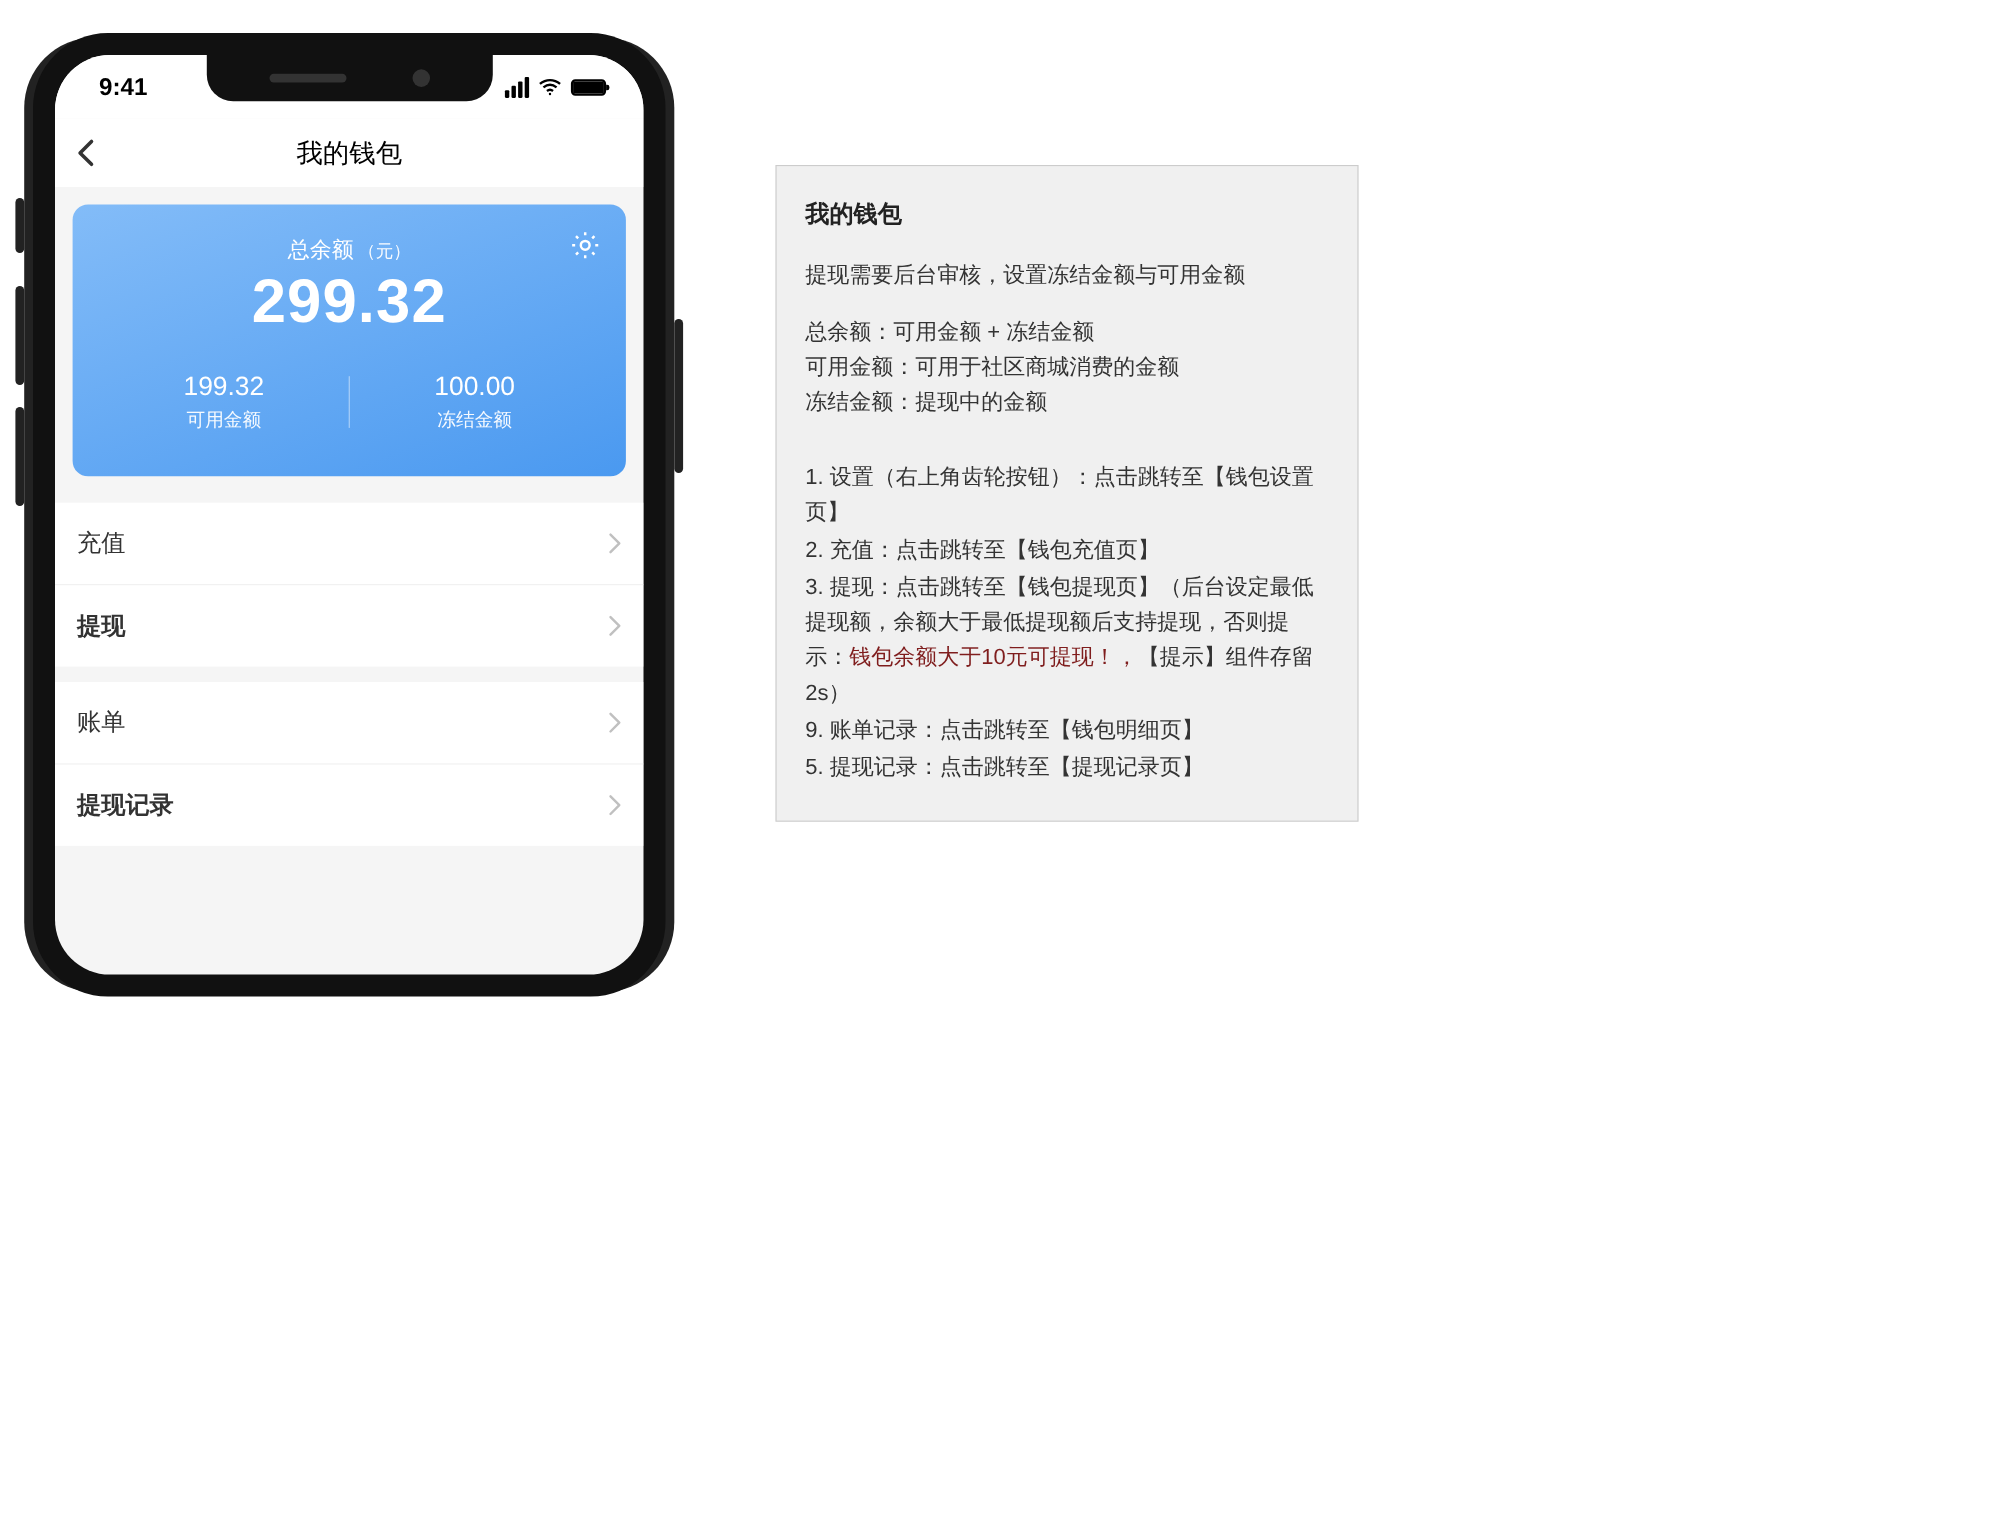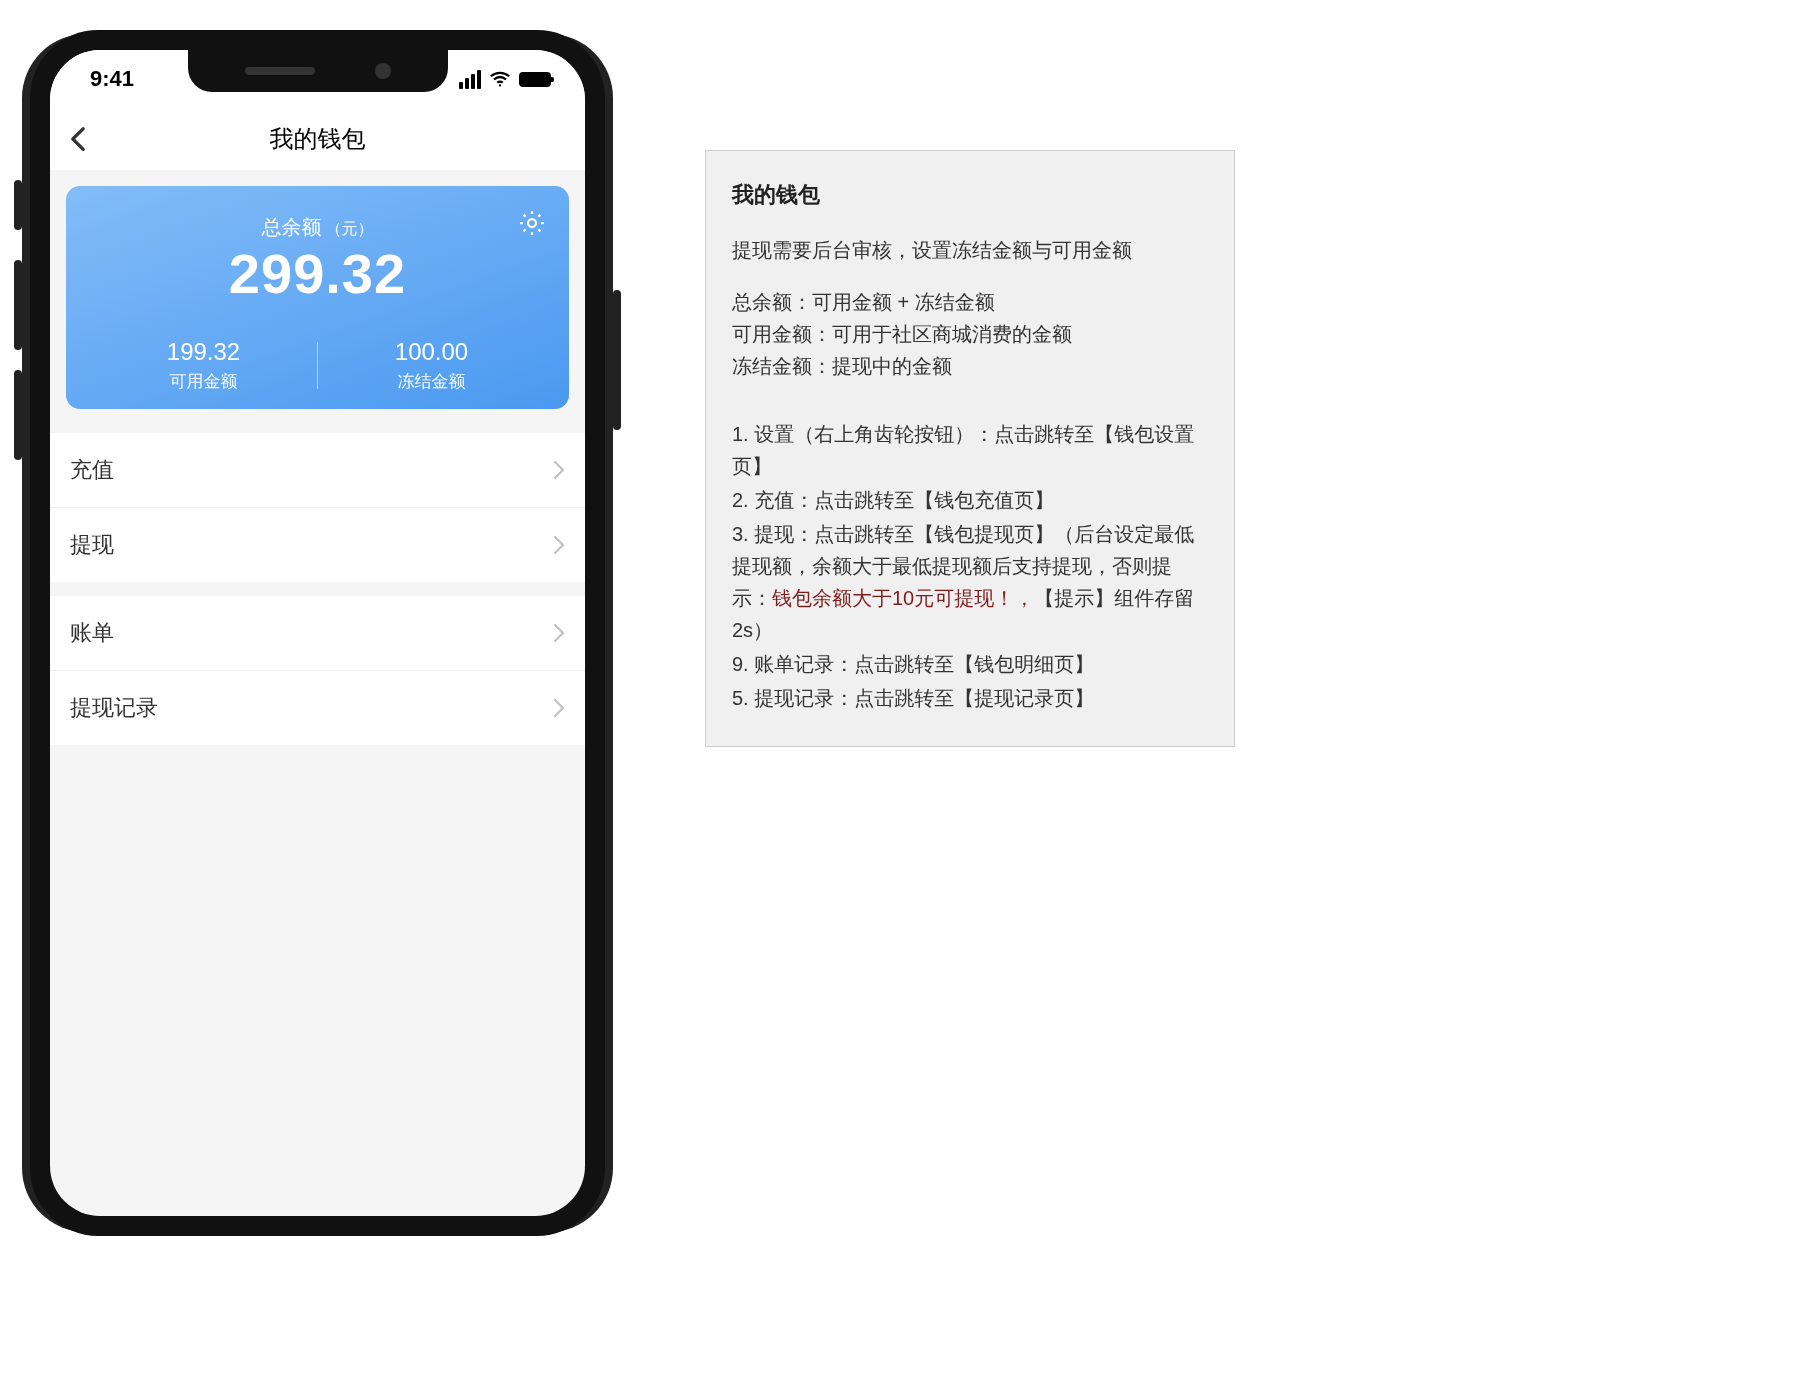--- a/index.html
+++ b/index.html
@@ -6,21 +6,21 @@
     body {
       font-family: -apple-system, BlinkMacSystemFont, "Segoe UI", "PingFang SC", "Helvetica Neue", sans-serif;
       background: #ffffff;
       padding: 30px;
       display: flex;
       gap: 100px;
       align-items: flex-start;
     }
     .phone-frame {
       width: 575px;
-      height: 1206px;
+      height: 876px;
       background: #111;
       border-radius: 68px;
       padding: 20px;
       position: relative;
       box-shadow: -12px 0 0 -4px #222, 12px 0 0 -4px #222;
     }
     .phone-side-btn {
       position: absolute;
       background: #222;
       border-radius: 6px;
@@ -81,40 +81,40 @@
       padding: 0 20px;
     }
     .nav-back { width: 30px; display: flex; align-items: center; }
     .nav-title { position: absolute; left: 50%; transform: translateX(-50%); font-size: 24px; font-weight: 500; }
     .content { padding: 16px 0 0 0; }
     .balance-card {
       margin: 0 16px;
       border-radius: 14px;
       background: linear-gradient(160deg, #83bcf8 0%, #4a99f0 100%);
       color: #fff;
-      padding: 28px 24px 16px;
+      padding: 28px 24px 40px;
       position: relative;
     }
     .balance-header { text-align: center; font-size: 20px; display: flex; justify-content: center; align-items: baseline; gap: 4px; }
     .balance-header .unit { font-size: 16px; opacity: 0.95; }
     .gear-btn { position: absolute; right: 22px; top: 22px; }
     .balance-amount { text-align: center; font-size: 56px; font-weight: 700; letter-spacing: 1px; }
     .balance-split { display: flex; margin-top: 32px; }
     .split-item { flex: 1; text-align: center; }
     .split-item .value { font-size: 24px; font-weight: 400; }
     .split-item .label { font-size: 17px; margin-top: 4px; opacity: 0.95; }
     .split-divider { width: 1px; background: rgba(255,255,255,0.5); margin: 4px 0; }
     .menu-section { margin-top: 24px; }
     .menu-group { background: #fff; }
     .menu-group + .menu-group { margin-top: 14px; }
     .menu-item {
       display: flex; align-items: center; justify-content: space-between;
       padding: 22px 20px; font-size: 22px; color: #333;
     }
-    .menu-item + .menu-item { border-top: 1px solid #f0f0f0; }
+    .menu-item + .menu-item { border-top: 1px solid #f0f0f0; font-weight: bold; }
     .chevron { color: #c0c0c0; }
     .notes-panel {
       width: 530px;
       border: 1px solid #ccc;
       background: #f0f0f0;
       padding: 26px 26px 30px;
       margin-top: 120px;
       font-size: 20px;
       line-height: 1.6;
       color: #333;

